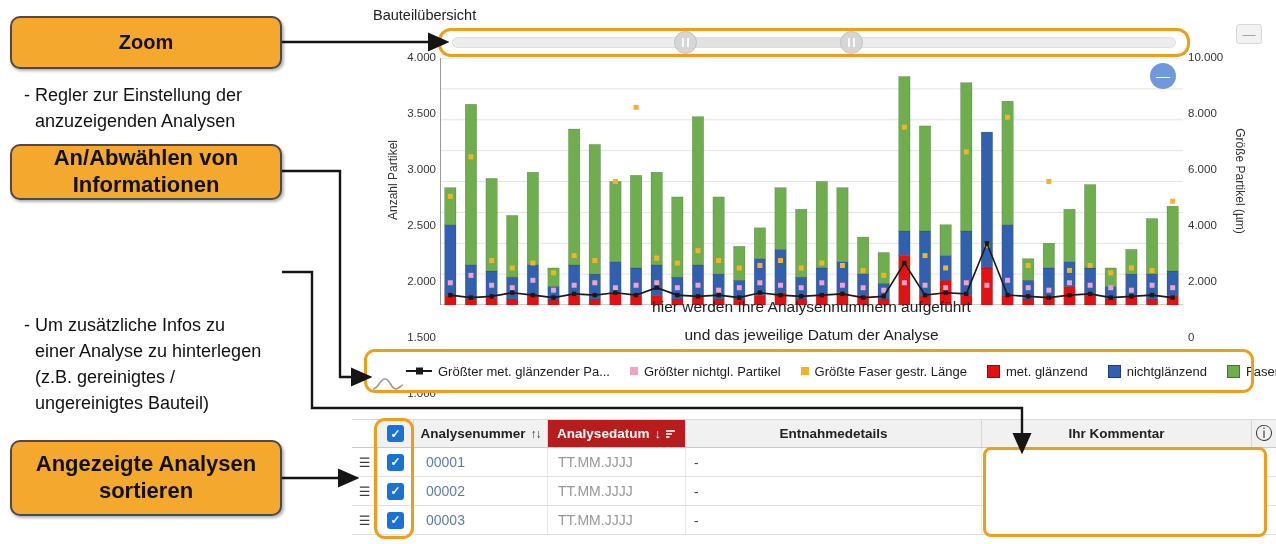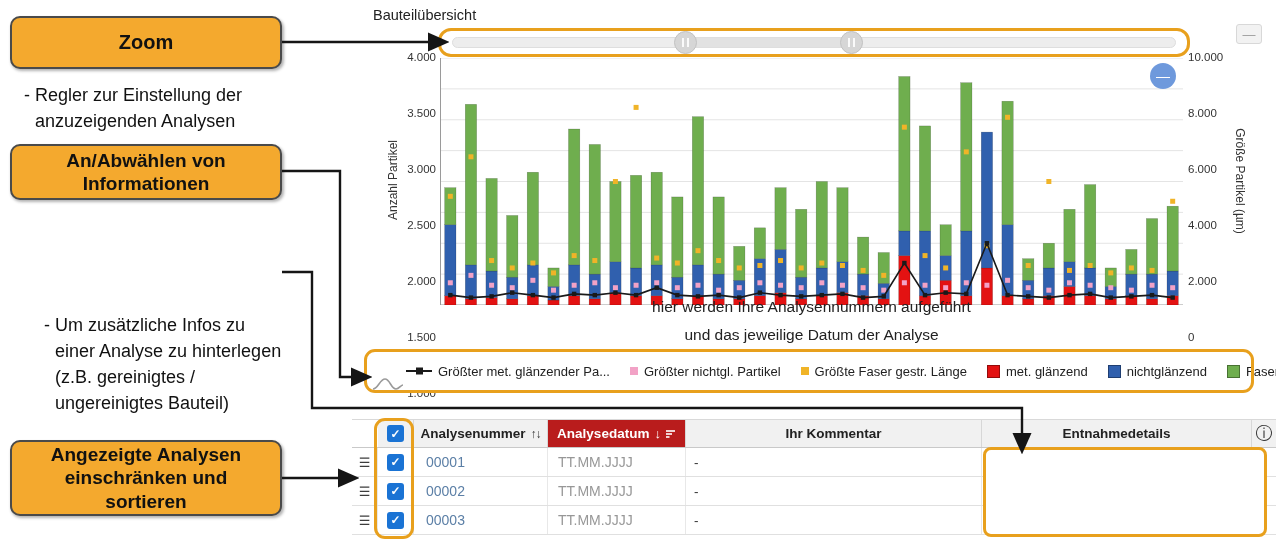--- a/index.html
+++ b/index.html
@@ -6,21 +6,21 @@
   html,body { background:#fff; }
   #app {
     position:relative; width:1276px; height:544px; overflow:hidden;
     font-family:"Liberation Sans", sans-serif; background:#fff; color:#111;
   }
 
   
   .callout {
     position:absolute; background:#F4A92E; border:2.5px solid #4a4a4a; border-radius:10px;
     display:flex; flex-direction:column; align-items:center; justify-content:center;
-    font-weight:bold; font-size:19px; line-height:1.22; text-align:center; color:#111;
+    font-weight:bold; font-size:22px; line-height:1.22; text-align:center; color:#111;
     box-shadow:1.5px 2px 3px rgba(0,0,0,0.3);
   }
   .note { position:absolute; font-size:18px; line-height:26px; color:#111; }
   .note .ind { padding-left:11px; }
 
   
   .highlight { position:absolute; border:3px solid #E8A01D; border-radius:11px; z-index:5; pointer-events:none; }
 
   
   .panel-title { position:absolute; left:373px; top:7px; font-size:14.5px; color:#222; }
@@ -99,30 +99,29 @@
   <div class="note" style="left:24px; top:82px;">
     <div>- Regler zur Einstellung der</div>
     <div class="ind">anzuzeigenden Analysen</div>
   </div>
 
   <div class="callout" style="left:10px; top:144px; width:272px; height:56px;">
     <div>An/Abwählen von</div>
     <div>Informationen</div>
   </div>
 
-  <div class="note" style="left:24px; top:312px;margin-left:20px;">
+  <div class="note" style="left:24px; top:312px;">
     <div>- Um zusätzliche Infos zu</div>
     <div class="ind">einer Analyse zu hinterlegen</div>
     <div class="ind">(z.B. gereinigtes /</div>
     <div class="ind">ungereinigtes Bauteil)</div>
   </div>
 
   <div class="callout" style="left:10px; top:440px; width:272px; height:76px;">
     <div>Angezeigte Analysen</div>
-    <div>einschränken und</div>
     <div>sortieren</div>
   </div>
 
   <div class="panel-title">Bauteilübersicht</div>
   <div class="win-collapse">—</div>
 
   <div class="slider-track"></div>
   <div class="slider-range"></div>
   <div class="slider-handle" style="left:674px;">
       <i></i>
@@ -437,24 +436,24 @@
       <div class="th th-date">
         <span>Analysedatum</span>
         <span class="sorticon-white">↓</span>
         <svg width="10" height="10">
           <line x1="0" y1="2" x2="9" y2="2" stroke="#fff" stroke-width="1.6"></line>
           <line x1="0" y1="5" x2="6" y2="5" stroke="#fff" stroke-width="1.6"></line>
           <line x1="0" y1="8" x2="3.5" y2="8" stroke="#fff" stroke-width="1.6"></line>
         </svg>
       </div>
       <div class="th">
+        <span>Entnahmedetails</span>
+      </div>
+      <div class="th">
         <span>Ihr Kommentar</span>
-      </div>
-      <div class="th">
-        <span>Entnahmedetails</span>
       </div>
       <div class="th">
         <span class="info-glyph">ⓘ</span>
       </div>
     </div>
 
     <div class="trow">
       <div class="td td-menu">☰</div>
       <div class="td td-cb">
         <div class="checkbox">

